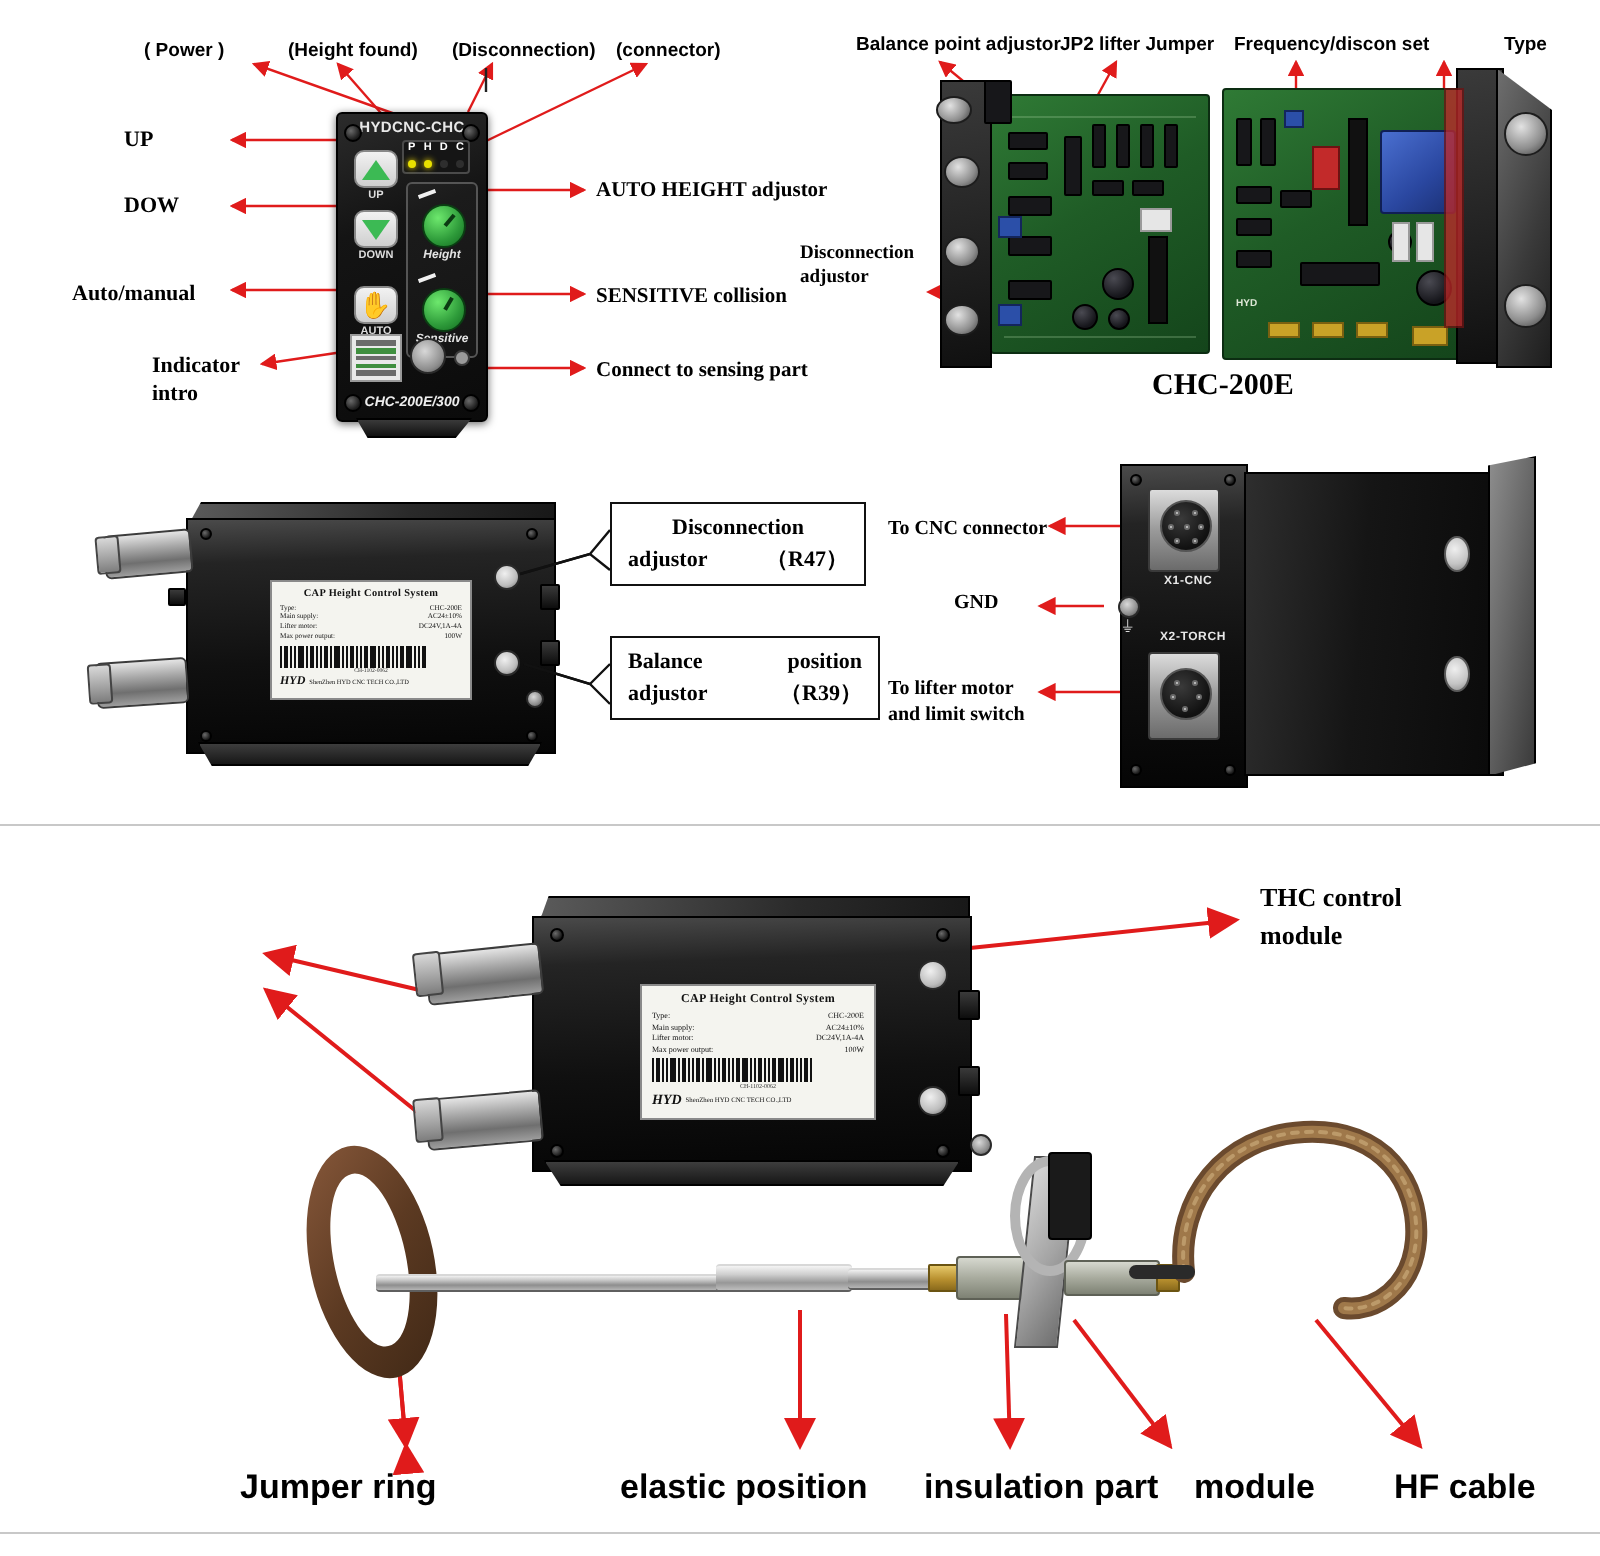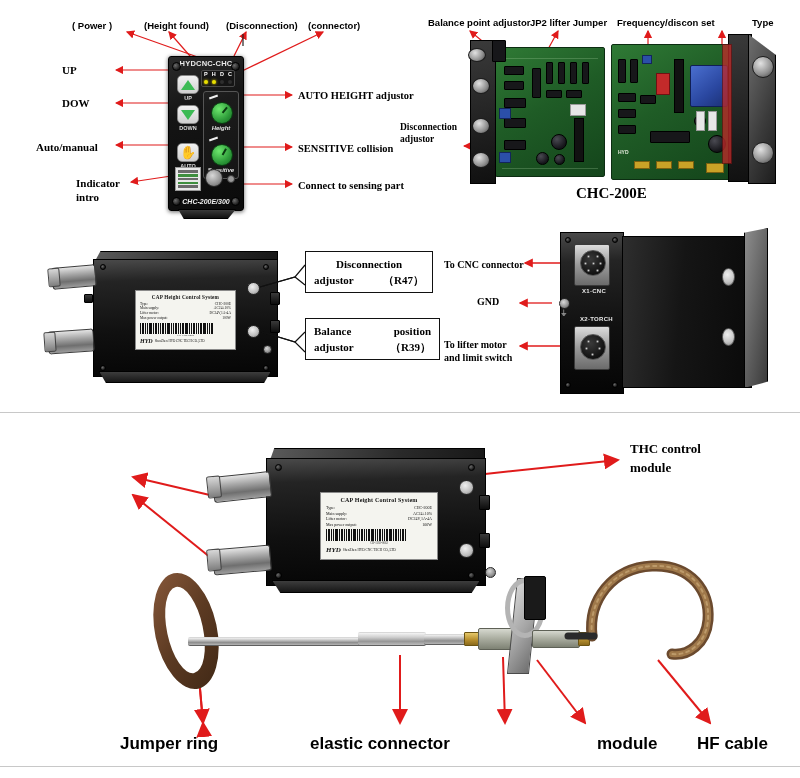--- a/index.html
+++ b/index.html
@@ -699,21 +699,22 @@
     <span class="pin" style="left:10px; top:18px;"></span>
   </div>
 
   <div class="divider" style="top:412px;"></div>
   <div class="divider" style="top:766px;"></div>
 
   <div class="lbl" style="left:630px; top:440px; font-size:13px; line-height:1.45;">THC control
 module</div>
 
   <div class="lbl sans" style="left:120px; top:733px; font-size:17px;">Jumper ring</div>
-  <div class="lbl sans" style="left:310px; top:733px; font-size:17px;">elastic connector</div>
+  <div class="lbl sans" style="left:310px; top:733px; font-size:17px;">elastic position</div>
+  <div class="lbl sans" style="left:462px; top:733px; font-size:17px;">insulation part</div>
   <div class="lbl sans" style="left:597px; top:733px; font-size:17px;">module</div>
   <div class="lbl sans" style="left:697px; top:733px; font-size:17px;">HF cable</div>
 
   <div class="arrow" style="left:0; top:412px; width:800px; height:354px;">
     <svg width="800" height="354" viewBox="0 0 800 354">
       <defs>
         <marker id="ah2" markerWidth="8" markerHeight="8" refX="7" refY="4" orient="auto">
           <polygon points="0 0, 8 4, 0 8" fill="#e01b1b"></polygon>
         </marker>
       </defs>

